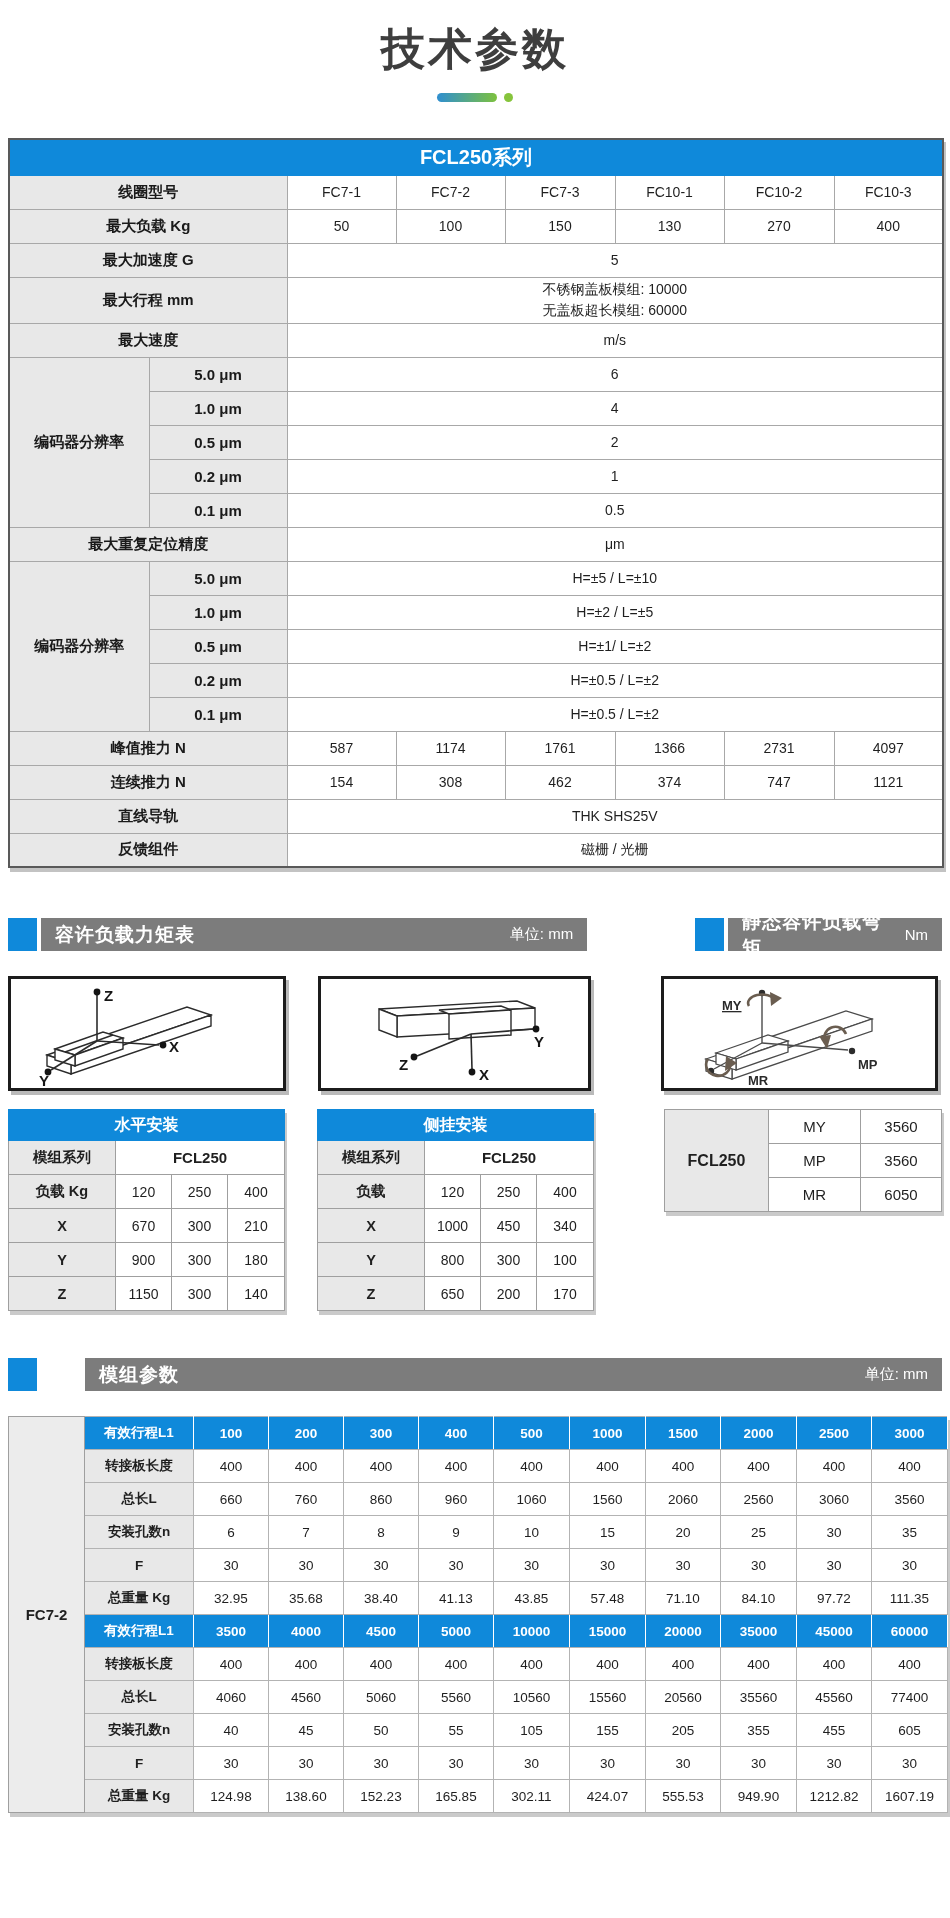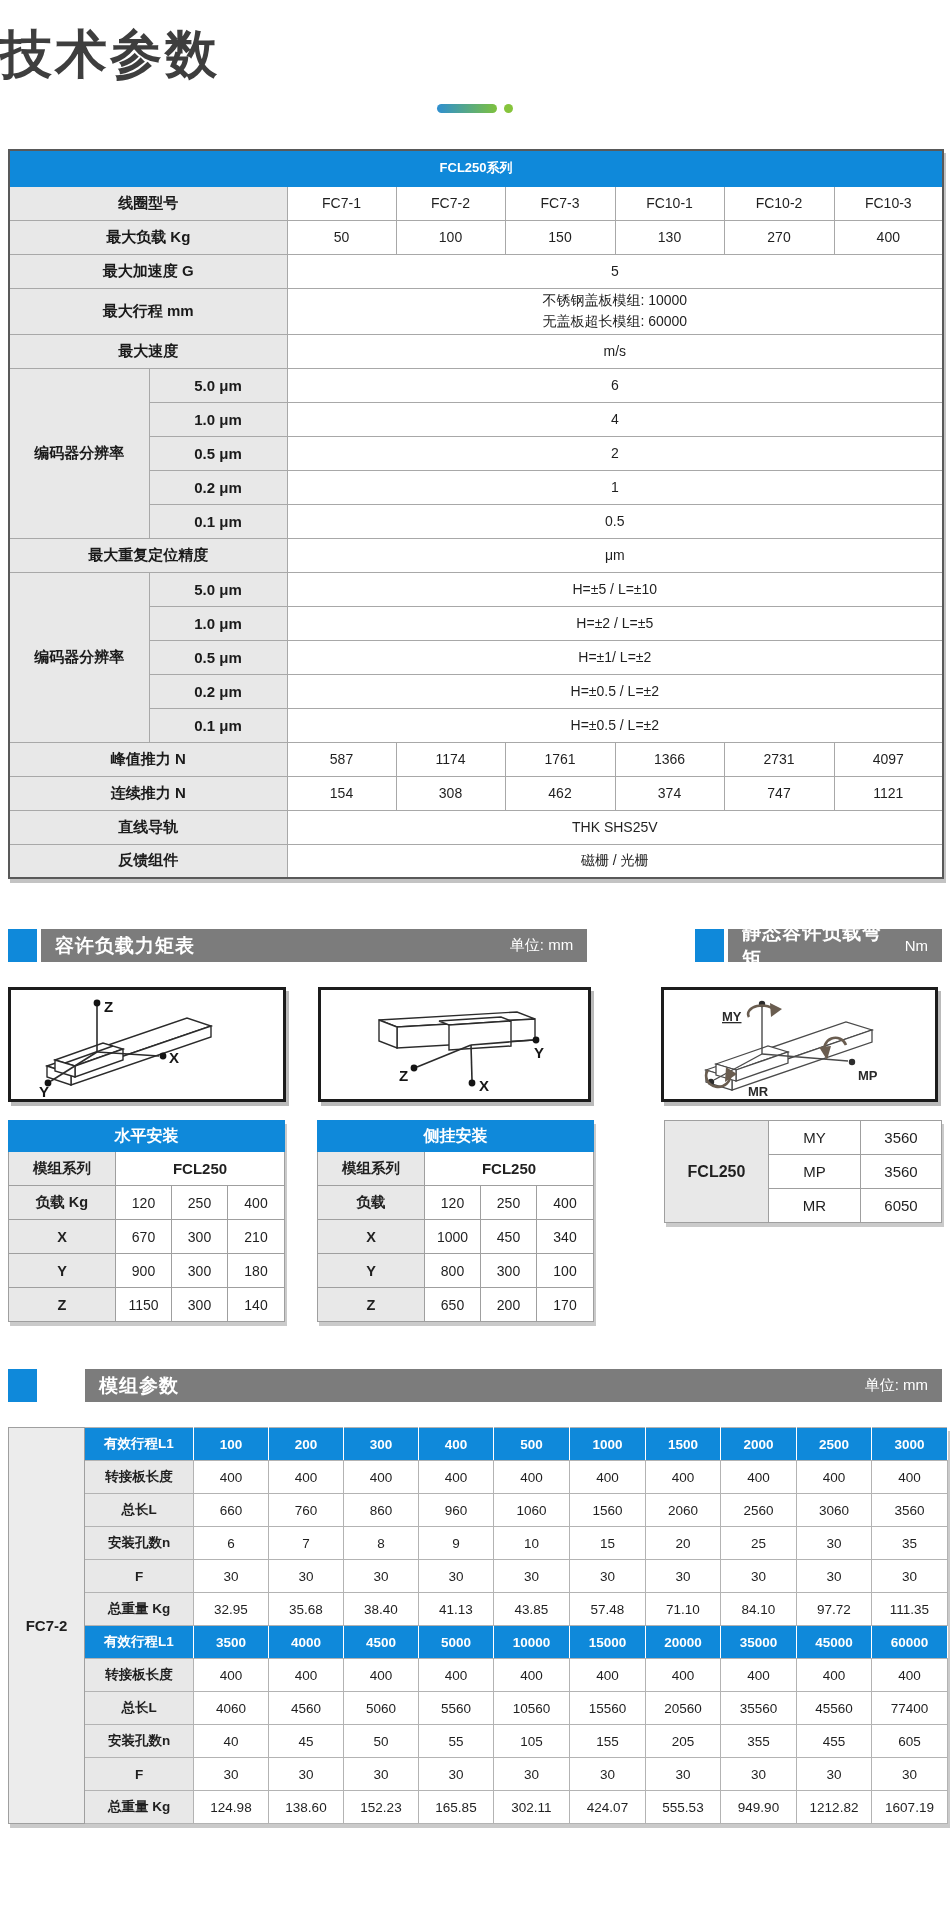--- a/index.html
+++ b/index.html
@@ -1,33 +1,33 @@
 <!DOCTYPE html>
 <html><head>
 <meta charset="utf-8">
 <style>
   * { box-sizing: border-box; }
   html,body { margin:0; padding:0; }
   body {
     width:950px; height:1918px; background:#ffffff; overflow:hidden;
     font-family:"Liberation Sans","DejaVu Sans",sans-serif; color:#1f1f1f;
   }
-  .page-title { margin:20px 0 0; font-size:52px; font-weight:bold; color:#3e3e3e; letter-spacing:3px; }
+  .page-title { margin:20px 0 0; text-align:center; font-size:44px; font-weight:bold; color:#3e3e3e; letter-spacing:3px; }
   .deco { display:flex; align-items:center; justify-content:center; gap:7px; margin-top:14px; }
   .deco-pill { width:60px; height:9px; border-radius:5px; background:linear-gradient(90deg,#2f8fd0,#7dc13e); }
   .deco-dot { width:9px; height:9px; border-radius:50%; background:#86c43c; }
 
   table { border-collapse:collapse; table-layout:fixed; }
   td { text-align:center; vertical-align:middle; }
 
   
   .spec-table { margin:36px 0 0 8px; width:934px; border:2px solid #595959; box-shadow:2px 4px 0 rgba(145,145,145,.55); }
   .spec-table td { border:1px solid #a8a8a8; background:#fff; font-size:14px; height:34px; padding:0 3px; }
   .spec-table td.lbl { background:#e8e8e8; font-weight:bold; font-size:15px; color:#1a1a1a; }
-  .spec-table tr.series-row td { background:#0f89da; color:#fff; font-weight:bold; font-size:13px; height:36px; border-color:#0f89da; }
+  .spec-table tr.series-row td { background:#0f89da; color:#fff; font-weight:bold; font-size:20px; height:36px; border-color:#0f89da; }
   .spec-table td.twoline { height:46px; line-height:1.5; }
 
   
   .bars-row { display:flex; margin:50px 8px 0; }
   .bar { display:flex; height:33px; }
   .bar .sq { width:29px; background:#0f89da; flex:none; }
   .bar .body { flex:1; margin-left:4px; background:#7c7c7c; color:#fff; display:flex; align-items:center; padding:0 14px; }
   .bar .t { font-weight:bold; font-size:19px; letter-spacing:1px; }
   .bar .unit { font-size:15px; }
   .bar-left { width:582px; }

